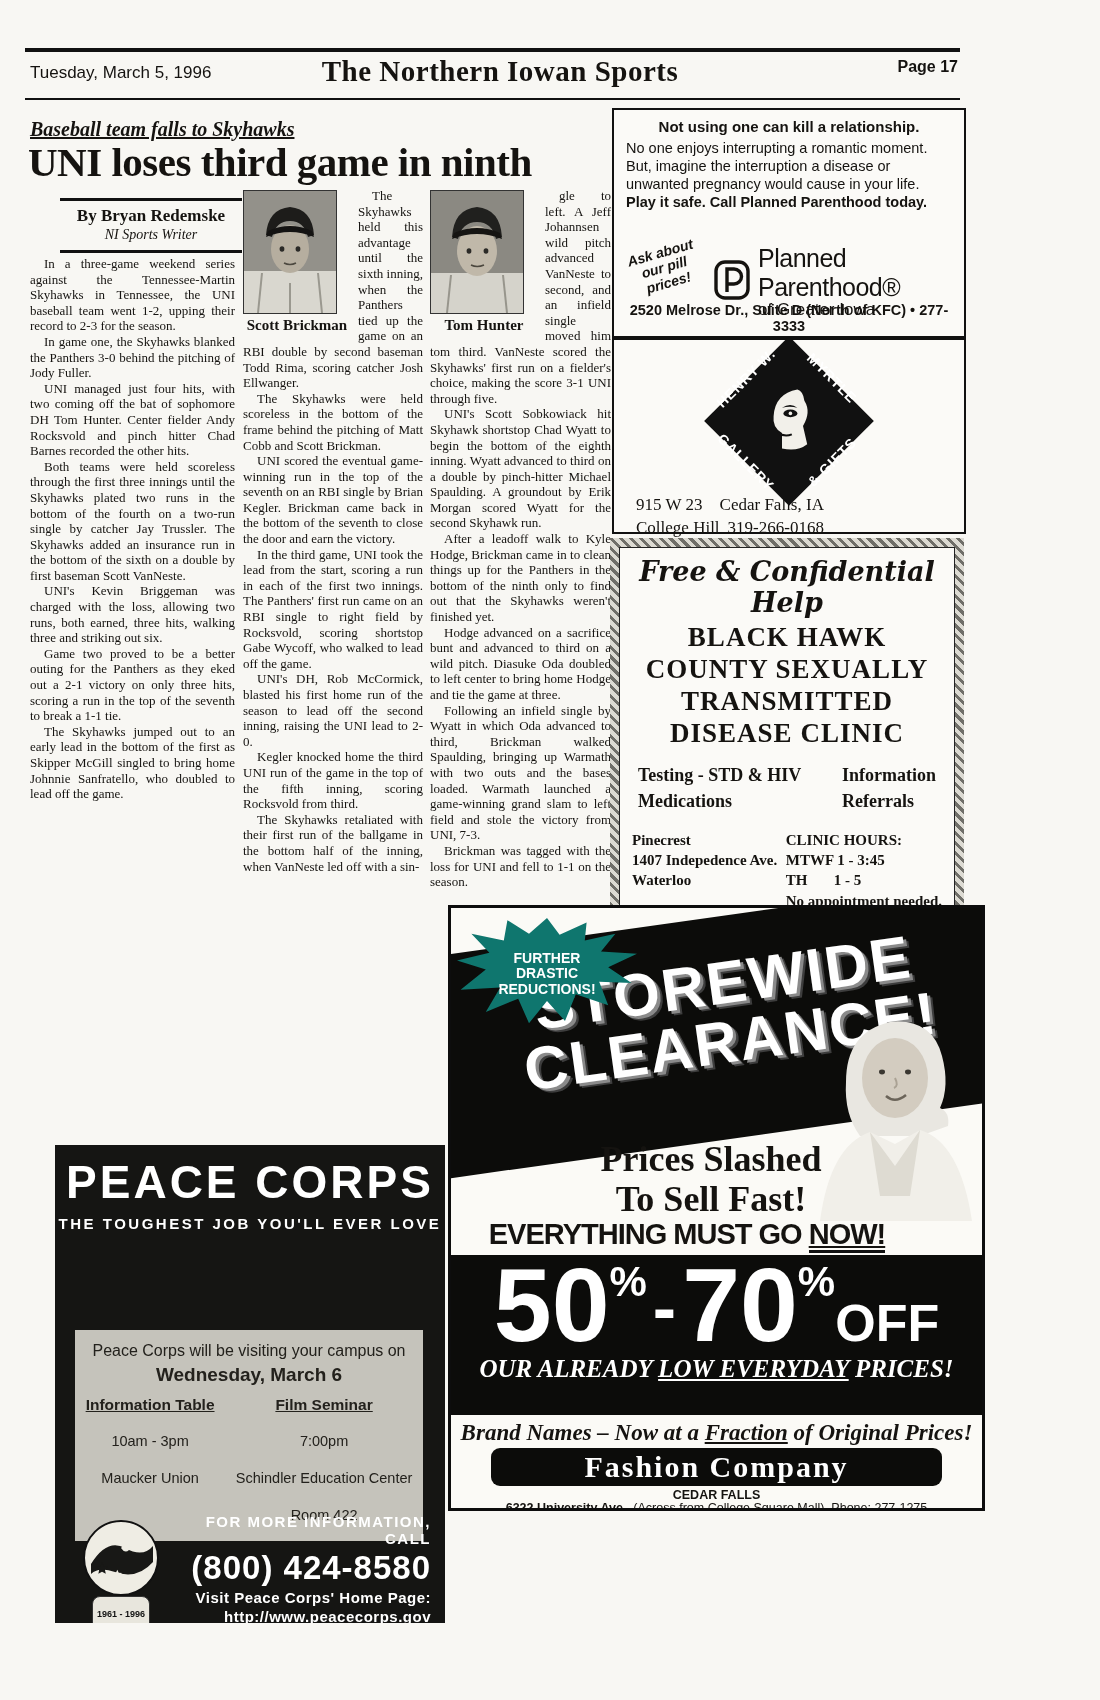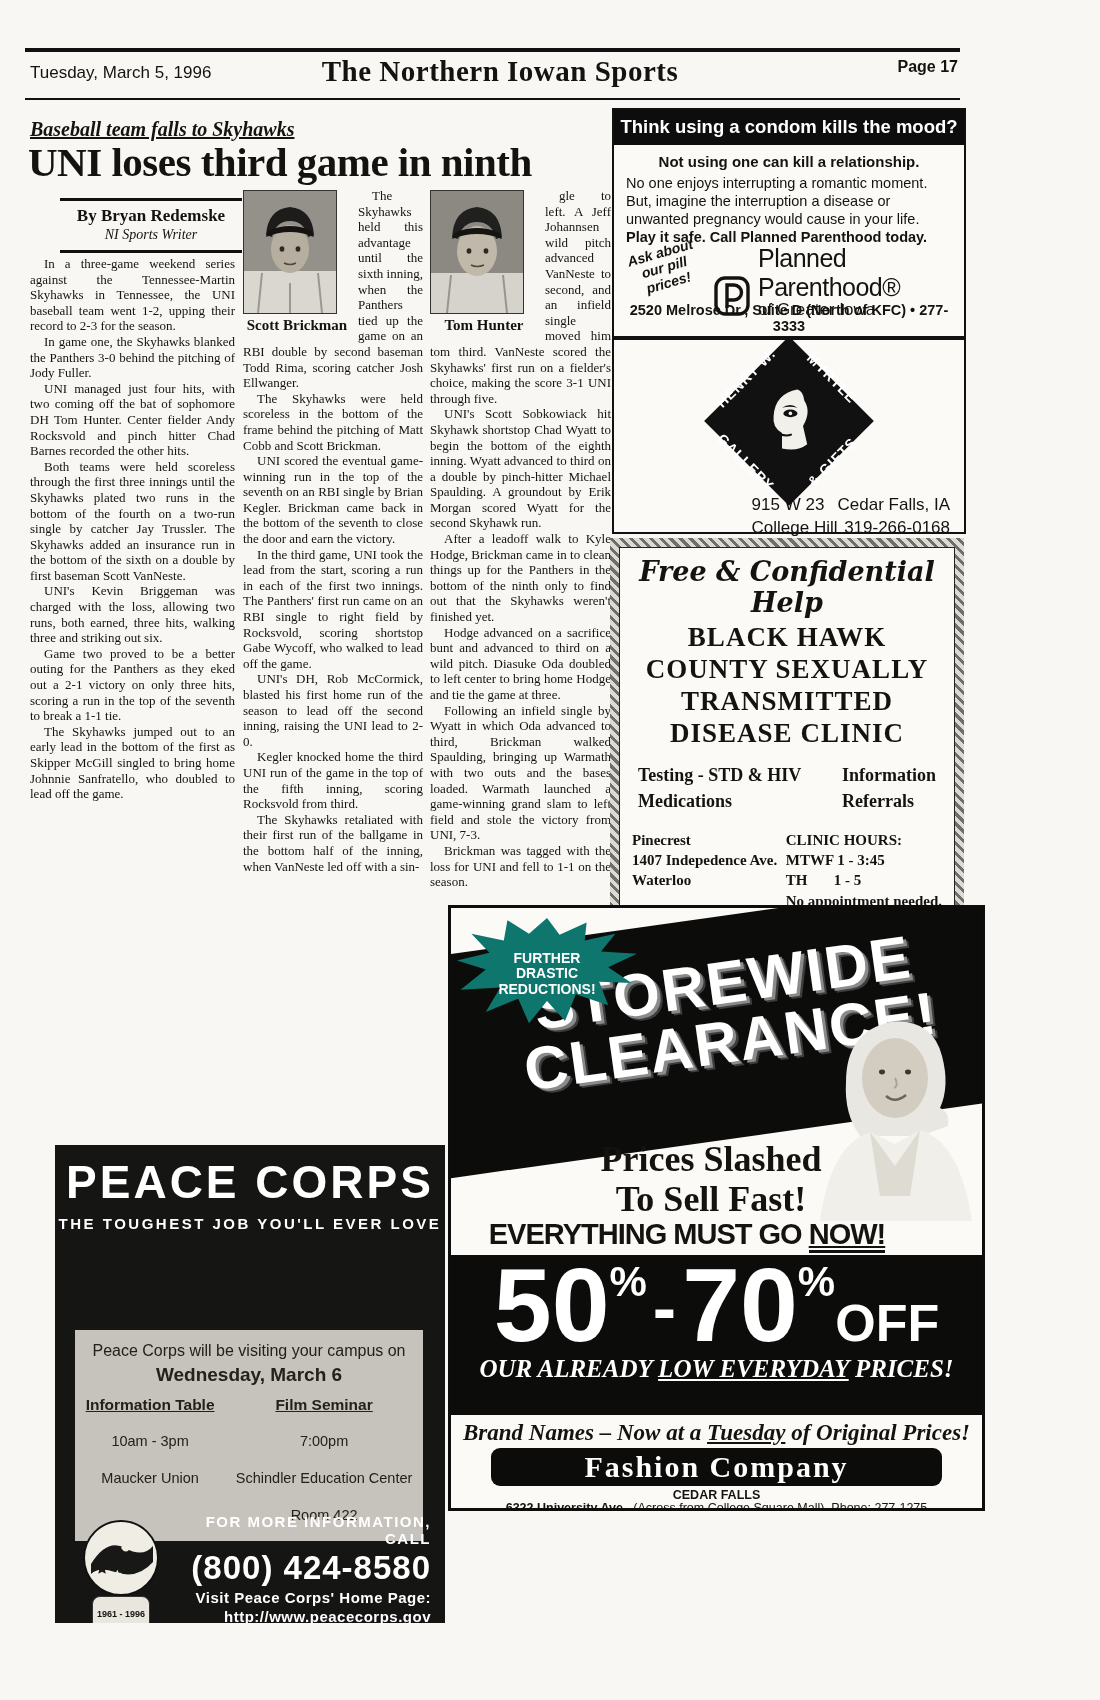--- a/index.html
+++ b/index.html
@@ -28,32 +28,32 @@
   .mug .cap{font-size:15px;font-weight:bold;line-height:1.1;margin-top:3px;text-indent:0;}
   
   .ppad{border:2px solid #111;background:#fbfaf7;}
   .ppad .banner{background:#0d0d0d;color:#fff;font-family:"Liberation Sans",sans-serif;
     font-weight:bold;font-size:18.5px;text-align:center;padding:6px 0 7px 0;}
   .ppad .nokill{font-family:"Liberation Sans",sans-serif;font-weight:bold;font-size:15px;text-align:center;margin:8px 10px 4px 10px;}
   .ppad .body{font-family:"Liberation Sans",sans-serif;font-size:14.5px;line-height:1.25;margin:2px 12px;text-align:left;}
   .ppad .body b{font-weight:bold;margin-top:31px;}
   .pill{font-family:"Liberation Sans",sans-serif;font-weight:bold;font-style:italic;
     font-size:14px;line-height:1.1;transform:rotate(-16deg);width:85px;text-align:center;}
-  .pplogo-row{display:flex;align-items:flex-end;}
+  .pplogo-row{display:flex;align-items:center;}
   .ppword{font-family:"Liberation Sans",sans-serif;font-size:25px;letter-spacing:-0.5px;}
   .ppsub{font-family:"Liberation Sans",sans-serif;font-size:17px;margin-top:-2px;}
   .ppaddr{font-family:"Liberation Sans",sans-serif;font-weight:bold;font-size:14.5px;text-align:center;}
   .myrtle{border:2px solid #111;background:#fbfaf7;}
   .m-logo{position:relative;width:190px;height:190px;margin:4px auto 0 auto;}
   .m-diamond{position:absolute;left:35px;top:35px;width:120px;height:120px;background:#111;transform:rotate(45deg);}
   .m-word{position:absolute;width:84px;text-align:center;color:#fff;font-family:"Liberation Sans",sans-serif;
     font-weight:bold;font-size:14px;letter-spacing:1px;}
   .m-face{position:absolute;left:60px;top:58px;}
-  .m-row{display:flex;justify-content:flex-end;font-family:Liberation Sans, sans-serif;
-    font-size:17px;line-height:1.35;padding:0 14px 10px 28px;}
+  .m-row{display:flex;justify-content:flex-start;font-family:Liberation Serif, serif;
+    font-size:17px;line-height:1.35;padding:0 14px 10px 22px;}
   .chain{background:repeating-linear-gradient(45deg,#6f6e68 0 3px,#dcdad2 3px 7px);padding:9px;}
   .clinic{background:#fbfaf7;border:1px solid #222;padding:8px 10px 6px 10px;text-align:center;}
   .clinic .script{font-size:27px;font-style:italic;font-weight:bold;font-family:"DejaVu Serif",serif;}
   .clinic .nameln{font-size:27px;font-weight:bold;letter-spacing:1px;line-height:1.18;}
   .clinic .svc{display:flex;justify-content:space-between;margin:14px 8px 0 8px;font-size:18px;font-weight:bold;text-align:left;}
   .clinic .svc div{line-height:1.4;}
   .clinic .loc{display:flex;justify-content:space-between;margin:16px 2px 0 2px;font-size:15px;font-weight:bold;text-align:left;}
   .clinic .loc div{line-height:1.35;}
   .clinic .phone{font-size:24px;font-weight:bold;margin-top:2px;}
   .clinic .don{font-size:16px;font-weight:bold;margin-top:1px;}
@@ -183,21 +183,20 @@
         <ellipse cx="55" cy="60" rx="2.4" ry="2.8" fill="#2b2a27"></ellipse>
         <path d="M40 74 Q46 77 53 74" stroke="#4c483f" stroke-width="1.6" fill="none"></path>
       </svg>
     </div>
     <div class="cap">Tom Hunter</div>
   </div>
   <span><p>gle to left. A Jeff Johannsen wild pitch advanced VanNeste to second, and an infield single moved him tom third. VanNeste scored the Skyhawks' first run on a fielder's choice, making the score 3-1 UNI through five.</p><p>UNI's Scott Sobkowiack hit Skyhawk shortstop Chad Wyatt to begin the bottom of the eighth inning. Wyatt advanced to third on a double by pinch-hitter Michael Spaulding. A groundout by Erik Morgan scored Wyatt for the second Skyhawk run.</p><p>After a leadoff walk to Kyle Hodge, Brickman came in to clean things up for the Panthers in the bottom of the ninth only to find out that the Skyhawks weren't finished yet.</p><p>Hodge advanced on a sacrifice bunt and advanced to third on a wild pitch. Diasuke Oda doubled to left center to bring home Hodge and tie the game at three.</p><p>Following an infield single by Wyatt in which Oda advanced to third, Brickman walked Spaulding, bringing up Warmath with two outs and the bases loaded. Warmath launched a game-winning grand slam to left field and stole the victory from UNI, 7-3.</p><p>Brickman was tagged with the loss for UNI and fell to 1-1 on the season.</p></span>
 </div>
 
 <div class="abs ppad" style="left:612px;top:108px;width:350px;height:226px;">
-  <div class="banner">Think using a condom kills the mood?</div>
   <div class="nokill">Not using one can kill a relationship.</div>
   <p class="body"><span>No one enjoys interrupting a romantic moment. But, imagine the interruption a disease or unwanted pregnancy would cause in your life. </span><b>Play it safe. Call Planned Parenthood today.</b></p>
   <div class="abs pill" style="left:8px;top:135px;">Ask about our pill prices!</div>
   <div class="abs pplogo-row" style="left:100px;top:134px;">
     <span style="margin-right:6px;">
       <svg width="38" height="40" viewBox="0 0 38 40">
         <rect x="2" y="2" width="32" height="36" rx="9" fill="none" stroke="#15130f" stroke-width="3.4"></rect>
         <path d="M13 32 V9 h7 a7.5 7.5 0 0 1 0 15 h-6" fill="none" stroke="#15130f" stroke-width="3.4"></path>
       </svg>
     </span>
@@ -359,18 +358,18 @@
       <span class="n">50</span>
       <span class="p">%</span>
       <span class="d">-</span>
       <span class="n">70</span>
       <span class="p">%</span>
       <span class="off">OFF</span>
     </div>
     <div class="cl-low"><span>OUR ALREADY </span><u>LOW EVERYDAY</u><span> PRICES!</span></div>
   </div>
 
-  <div class="cl-brand"><span>Brand Names – Now at a </span><u>Tuesday</u><span> of Original Prices!</span></div>
+  <div class="cl-brand"><span>Brand Names – Now at a </span><u>Fraction</u><span> of Original Prices!</span></div>
 
   <div class="cl-shop">Fashion Company</div>
   <div class="cl-city">CEDAR FALLS</div>
   <div class="cl-addr"><b>6322 University Ave.</b>&nbsp;&nbsp;<span>(Across from College Square Mall)</span>&nbsp;&nbsp;<span>Phone:  277-1275</span></div>
 </div>
 
 </body></html>

